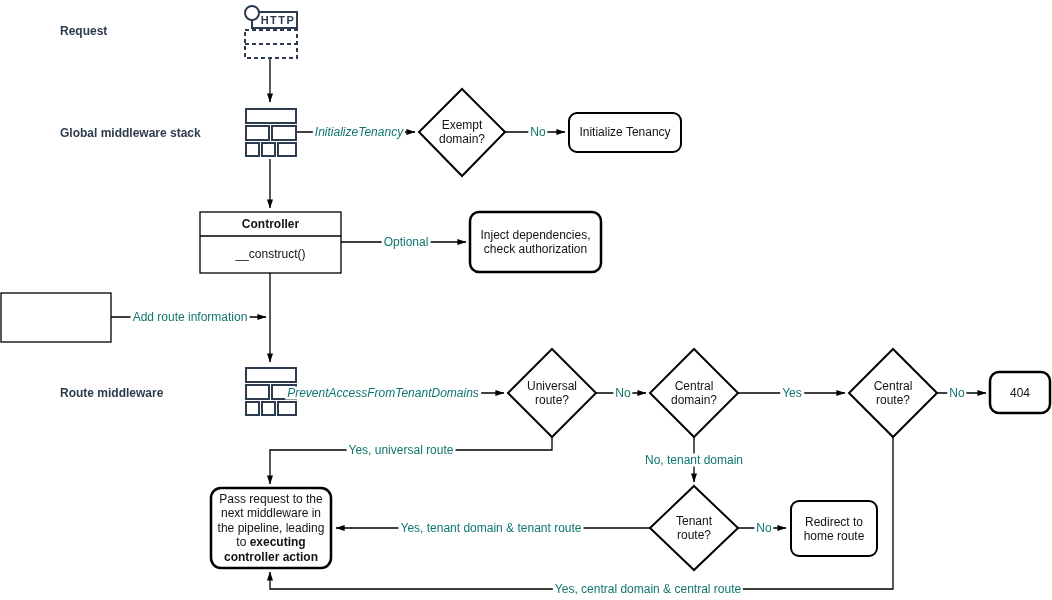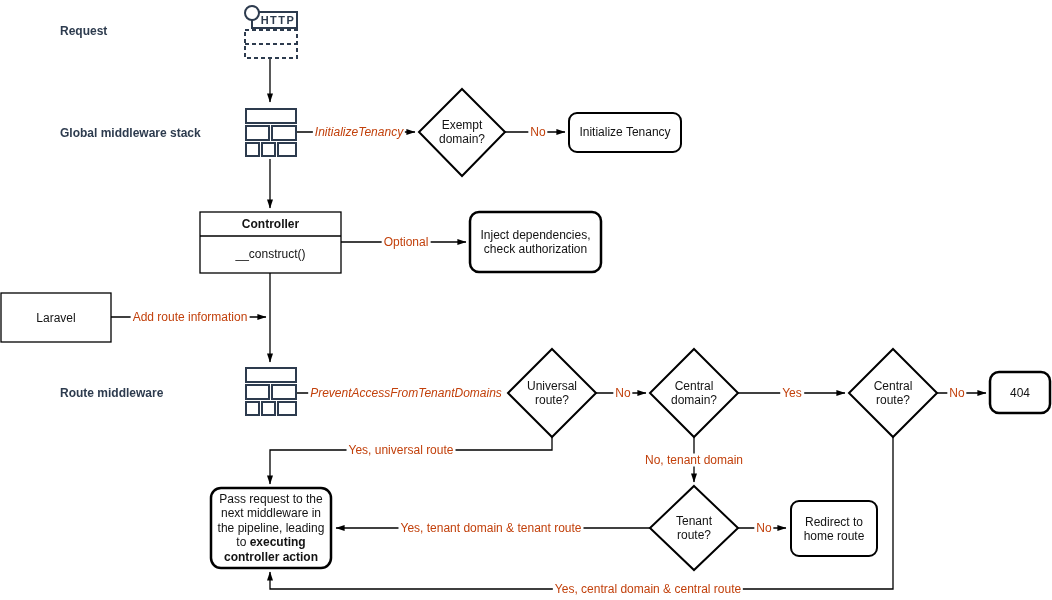--- a/index.html
+++ b/index.html
@@ -14,21 +14,21 @@
   
   .lbl{
     position:absolute;z-index:2;display:flex;align-items:center;justify-content:center;
     text-align:center;font-size:12px;line-height:14px;color:#131313;white-space:pre;
   }
   .lbl .inner{white-space:normal}
   
   .edge-lbl{
     position:absolute;z-index:3;transform:translate(-50%,-50%);
     background:#ffffff;padding:0 2px;font-size:12px;line-height:13px;
-    color:#c2410c;white-space:nowrap;
+    color:#0f766e;white-space:nowrap;
   }
   .italic{font-style:italic}
   
   .nav-lbl{
     position:absolute;z-index:2;font-size:12px;font-weight:bold;color:#2d3b4e;
     white-space:nowrap;line-height:14px;
   }
   .bold-title{font-weight:bold}
   .http-lbl{
     position:absolute;z-index:2;font-size:11px;font-weight:bold;letter-spacing:1.5px;
@@ -120,21 +120,20 @@
 
   <div class="lbl" style="left:419px;top:104px;width:86px;height:56px"><span class="inner"><span>Exempt</span><br><span>domain?</span></span></div>
 
   <div class="lbl" style="left:569px;top:113px;width:112px;height:38px">Initialize Tenancy</div>
 
   <div class="lbl bold-title" style="left:200px;top:212px;width:141px;height:24px">Controller</div>
   <div class="lbl" style="left:470px;top:212px;width:131px;height:60px"><span class="inner"><span>Inject dependencies,</span><br><span>check authorization</span></span></div>
 
   <div class="lbl" style="left:200px;top:238px;width:141px;height:32px">__construct()</div>
 
-  <div class="lbl" style="left:1px;top:293px;width:110px;height:49px">Laravel</div>
 
   <div class="lbl" style="left:508px;top:365px;width:88px;height:56px"><span class="inner"><span>Universal</span><br><span>route?</span></span></div>
 
   <div class="lbl" style="left:650px;top:365px;width:88px;height:56px"><span class="inner"><span>Central</span><br><span>domain?</span></span></div>
 
   <div class="lbl" style="left:849px;top:365px;width:88px;height:56px"><span class="inner"><span>Central</span><br><span>route?</span></span></div>
 
   <div class="lbl" style="left:990px;top:372px;width:60px;height:41px">404</div>
 
   <div class="lbl" style="left:650px;top:500px;width:88px;height:56px"><span class="inner"><span>Tenant</span><br><span>route?</span></span></div>
@@ -142,21 +141,21 @@
   <div class="lbl" style="left:791px;top:501px;width:86px;height:55px"><span class="inner"><span>Redirect to</span><br><span>home route</span></span></div>
 
   <div class="lbl" style="left:214px;top:490px;width:114px;height:76px">
     <span class="inner pass-text"><span>Pass request to the next middleware in the pipeline, leading to </span><b>executing controller action</b></span>
   </div>
 
   <div class="edge-lbl italic" style="left:359px;top:132px">InitializeTenancy</div>
   <div class="edge-lbl" style="left:538px;top:132px">No</div>
   <div class="edge-lbl" style="left:406px;top:242px">Optional</div>
   <div class="edge-lbl" style="left:190px;top:317px">Add route information</div>
-  <div class="edge-lbl italic" style="left:406px;top:393px">PreventAccessFromTenantDomains</div>
+  <div class="edge-lbl italic" style="left:383px;top:393px">PreventAccessFromTenantDomains</div>
   <div class="edge-lbl" style="left:623px;top:393px">No</div>
   <div class="edge-lbl" style="left:792px;top:393px">Yes</div>
   <div class="edge-lbl" style="left:957px;top:393px">No</div>
   <div class="edge-lbl" style="left:694px;top:460px">No, tenant domain</div>
   <div class="edge-lbl" style="left:764px;top:528px">No</div>
   <div class="edge-lbl" style="left:401px;top:450px">Yes, universal route</div>
   <div class="edge-lbl" style="left:491px;top:528px">Yes, tenant domain &amp; tenant route</div>
   <div class="edge-lbl" style="left:648px;top:589px">Yes, central domain &amp; central route</div>
 
 </div>

